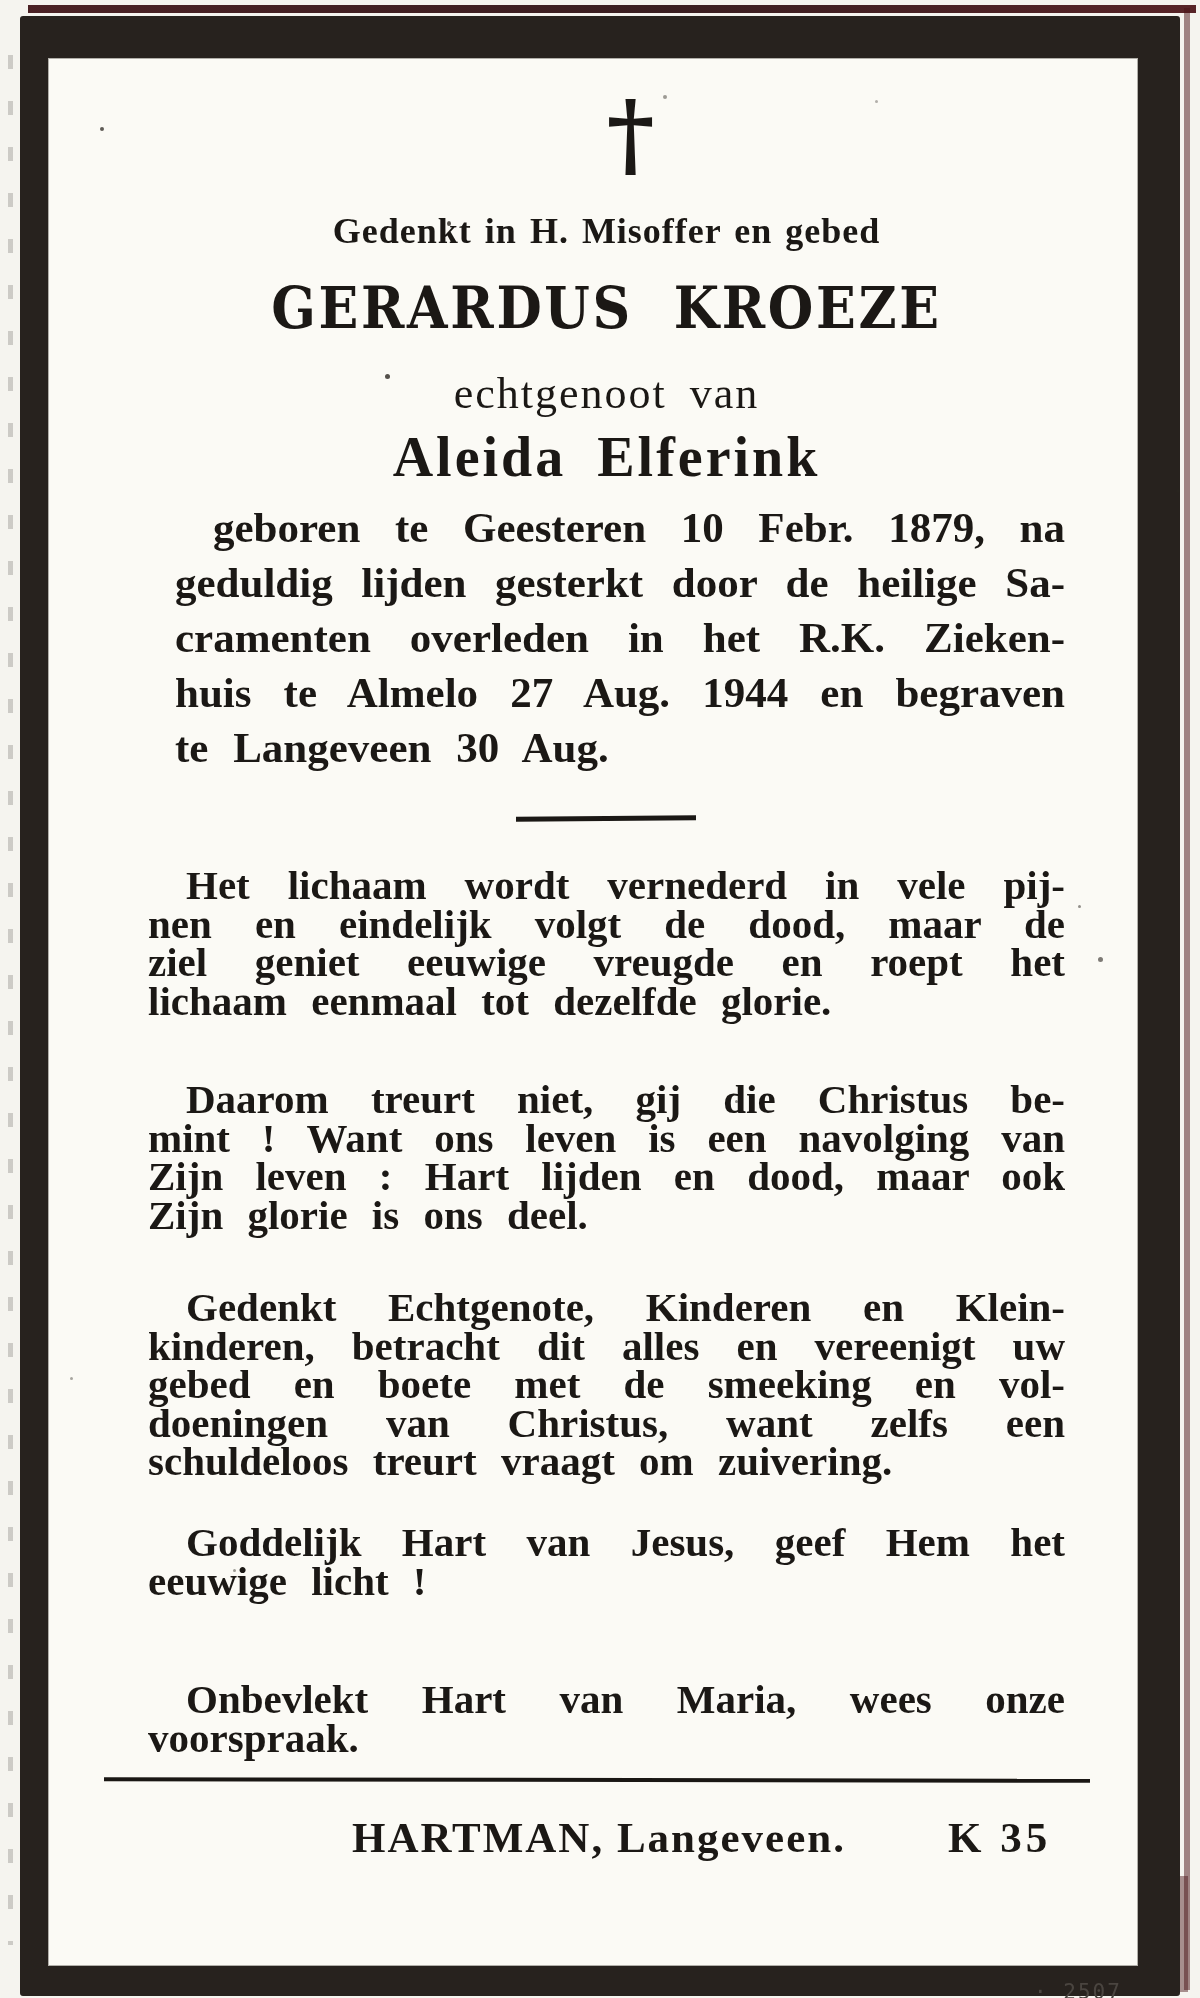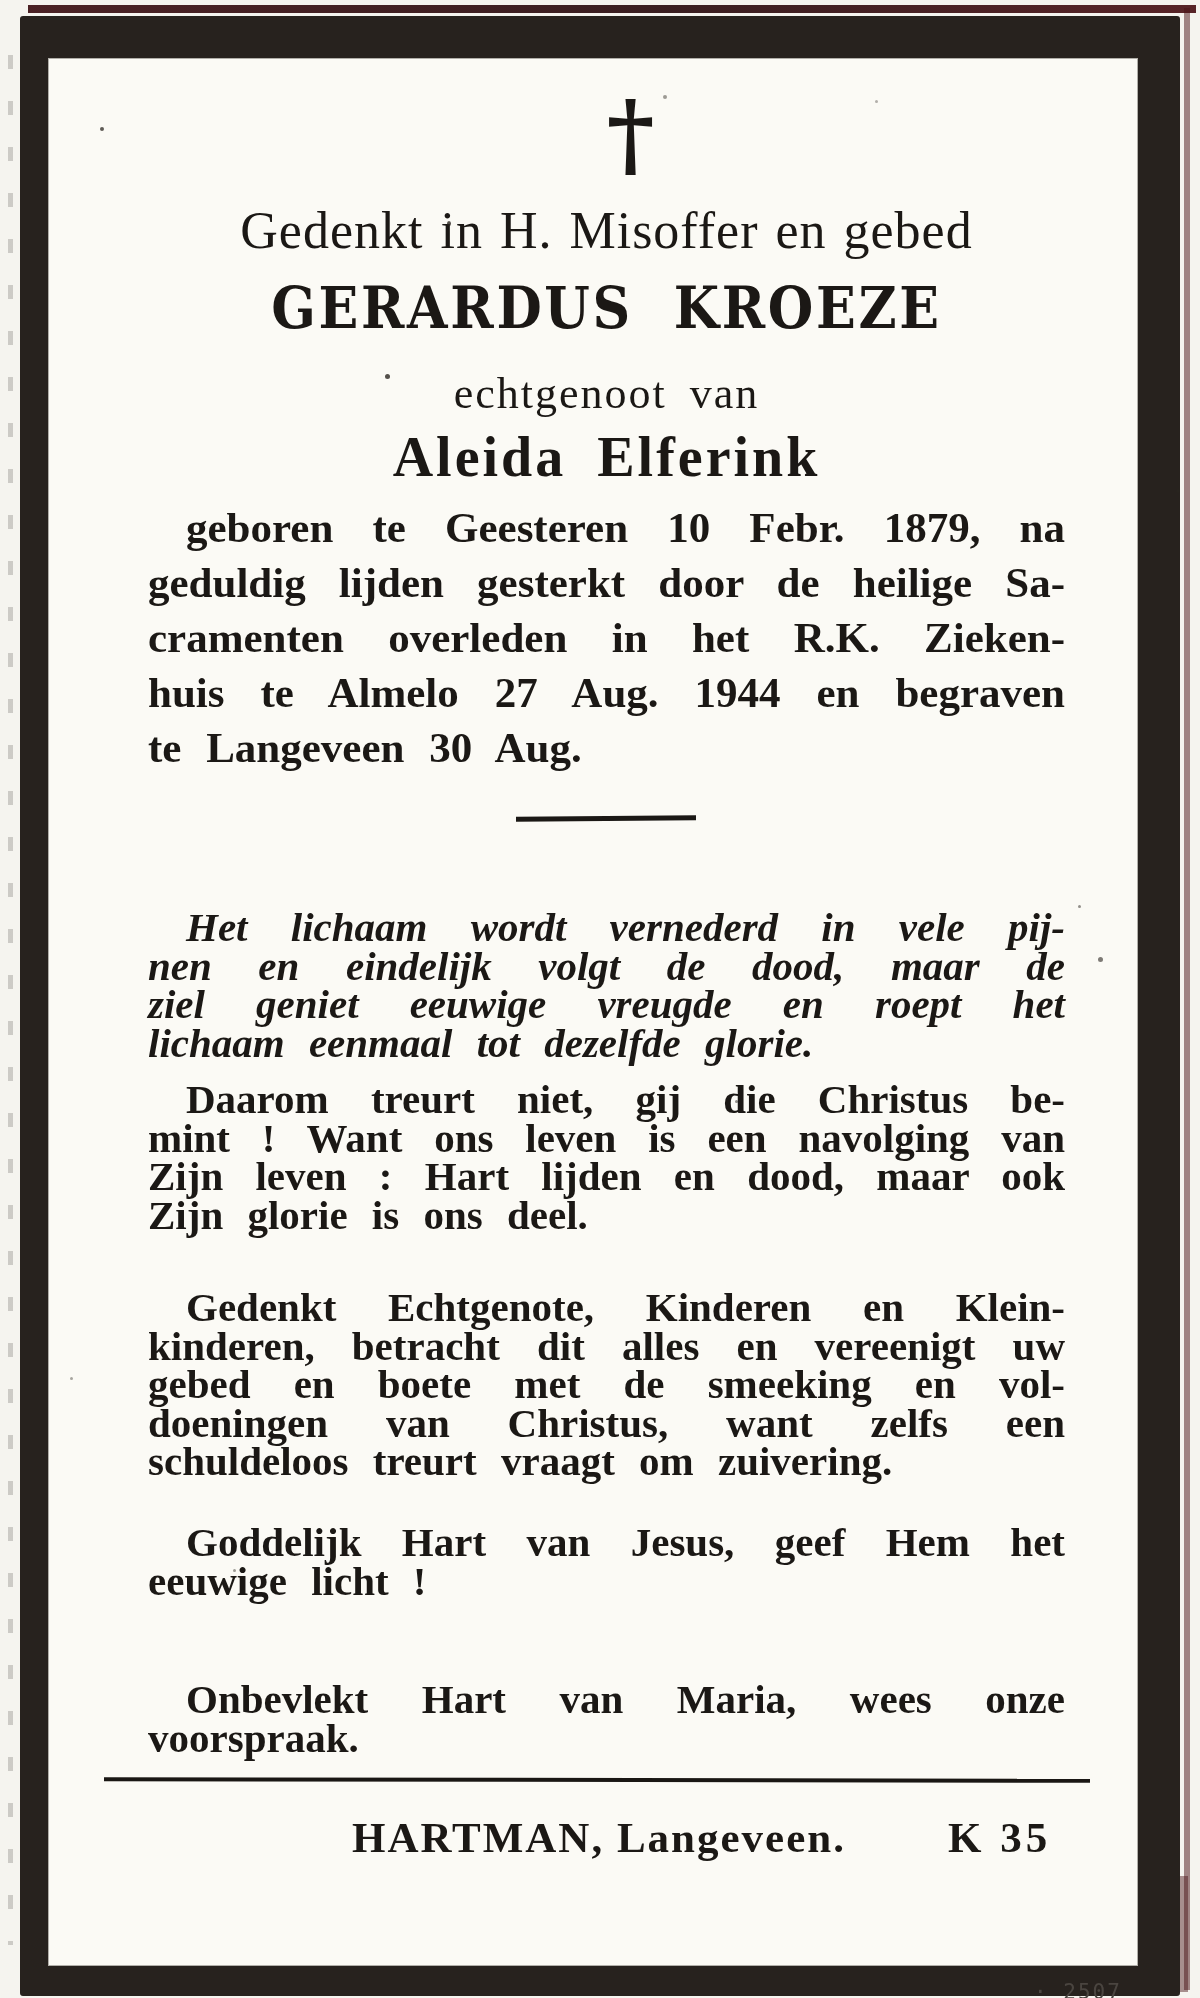--- a/index.html
+++ b/index.html
@@ -27,35 +27,35 @@
     border-top-width:42px; border-left-width:28px; border-right-width:42px; border-bottom-width:30px;
     border-radius:3px;
     box-shadow: inset 0 0 0 1px rgba(39,34,30,.35);
   }
   .txt { position:absolute; z-index:2; }
   .center-line { left:148px; width:917px; text-align:center; }
   .cross {
     top:86px; font-size:92px; line-height:96px; font-weight:700;
     font-family:"DejaVu Serif", serif; padding-left:24px;
   }
-  .invocation { top:205px; font-size:52px; line-height:52px; font-weight:400;
+  .invocation { top:205px; font-size:36px; line-height:52px; font-weight:700;
     letter-spacing:1px; word-spacing:3px; }
   .deceased-name { top:274px; font-size:58px; line-height:68px; font-weight:700;
     font-family:"DejaVu Serif", serif; letter-spacing:3px; word-spacing:22px;
     transform:scaleX(.9); transform-origin:center; }
   .spouse-prefix { top:370px; font-size:44px; line-height:48px; font-weight:400;
     letter-spacing:2px; word-spacing:10px; }
   .spouse-name { top:426px; font-size:56px; line-height:62px; font-weight:700;
     letter-spacing:3px; word-spacing:14px; }
   .col { left:148px; width:917px; font-weight:700; }
   .vitals { top:500px; font-size:43px; }
-  .vitals div { line-height:55px; }
+  .vitals div { line-height:55px;margin-left:27px; }
   .para { font-size:41px; }
   .para div { line-height:38.5px; }
-  .p1 { top:908px;font-style:italic; } .p2 { top:1080px; } .p3 { top:1288px; }
+  .p1 { top:866px; } .p2 { top:1080px; } .p3 { top:1288px; }
   .p4 { top:1523px; } .p5 { top:1648px;margin-top:32px; }
   .jl { text-align:justify; text-align-last:justify; }
   .ll { text-align:left; word-spacing:14px; }
   .ind { padding-left:38px; }
   .divider { position:absolute; left:516px; top:816px; width:180px; height:4.5px;
     background:#1b1815; transform:rotate(-.5deg); z-index:2; }
   .footer-rule { position:absolute; left:104px; top:1778px; width:986px; height:3.5px;
     background:#1a1714; transform:rotate(.1deg); z-index:2; }
   .printer { left:352px; top:1814px; font-size:43px; line-height:48px; font-weight:700;
     letter-spacing:2px; }

